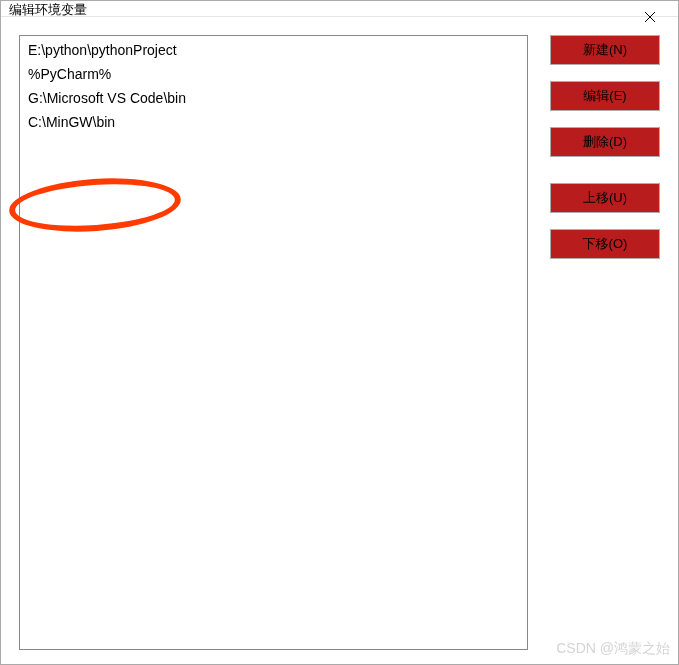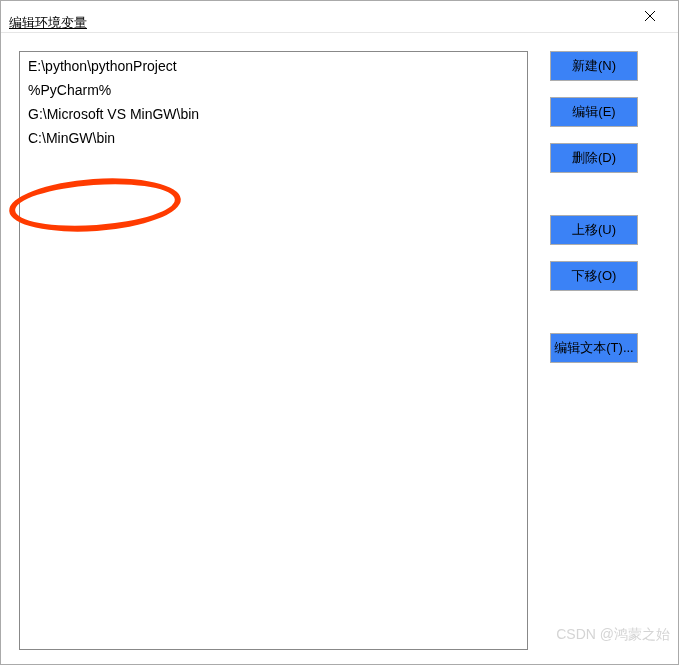--- a/index.html
+++ b/index.html
@@ -19,27 +19,26 @@
     .window {
       background: #ffffff;
       width: 100%;
       height: 100%;
       border: 1px solid #aaa;
       display: flex;
       flex-direction: column;
       position: relative;
     }
     .titlebar {
-      height: 32px;
+      height: 16px;
       display: flex;
-      align-items: flex-end;
+      align-items: flex-start;
       padding: 0 8px;
       background: #ffffff;
       border-bottom: 1px solid #e6e6e6;
-      text-decoration: underline;
     }
     .titlebar .title {
       flex: 1;
       color: #000;
       font-size: 13px;
     }
     .close-btn {
       width: 40px;
       height: 32px;
       display: flex;
@@ -71,59 +70,59 @@
       height: 24px;
       line-height: 18px;
       white-space: nowrap;
     }
     .side-buttons {
       width: 110px;
       display: flex;
       flex-direction: column;
     }
     .btn {
-      width: 88px;
+      width: 110px;
       height: 30px;
       border: 1px solid #adadad;
-      background: #3b82f6;
+      background: #b91c1c;
       color: #000;
       font-size: 13px;
       cursor: default;
       display: flex;
       align-items: center;
       justify-content: center;
     }
     .bottom-bar {
       height: 60px;
       display: flex;
       justify-content: flex-end;
       align-items: flex-start;
       padding: 12px 18px 18px 18px;
       gap: 14px;
     }
     .btn-primary {
       border: 1.5px solid #0078d7;
     }
     .gap-md { margin-top: 16px; text-align: center; }
-    .gap-lg { margin-top: 42px; }
+    .gap-lg { margin-top: 26px; }
     .annotation-ellipse {
       position: absolute;
       left: 8px;
       top: 178px;
       width: 172px;
       height: 52px;
       border: 6px solid #ff3b00;
       border-radius: 50%;
       transform: rotate(-4deg);
       pointer-events: none;
     }
     .watermark {
       position: absolute;
       right: 8px;
-      bottom: 20px;
+      bottom: 6px;
       color: #d0d0d0;
       font-size: 14px;
       opacity: 0.9;
       pointer-events: none;
     }
   </style>
 </head>
 <body>
 
 <div class="window">
@@ -136,31 +135,30 @@
         <line x1="11" y1="1" x2="1" y2="11" stroke="#000" stroke-width="1"></line>
       </svg>
     </div>
   </div>
 
   <div class="content">
 
     <div class="listbox">
       <div class="list-row">E:\python\pythonProject</div>
       <div class="list-row">%PyCharm%</div>
-      <div class="list-row">G:\Microsoft VS MinGW\bin</div>
+      <div class="list-row">G:\Microsoft VS Code\bin</div>
       <div class="list-row">C:\MinGW\bin</div>
     </div>
 
     <div class="side-buttons">
       <button class="btn">新建(N)</button>
       <button class="btn gap-md">编辑(E)</button>
       <button class="btn gap-md">删除(D)</button>
       <button class="btn gap-lg">上移(U)</button>
       <button class="btn gap-md">下移(O)</button>
-      <button class="btn gap-lg">编辑文本(T)...</button>
     </div>
 
   </div>
 
 
   <div class="annotation-ellipse"></div>
 
   <div class="watermark">CSDN @鸿蒙之始</div>
 
 </div>

